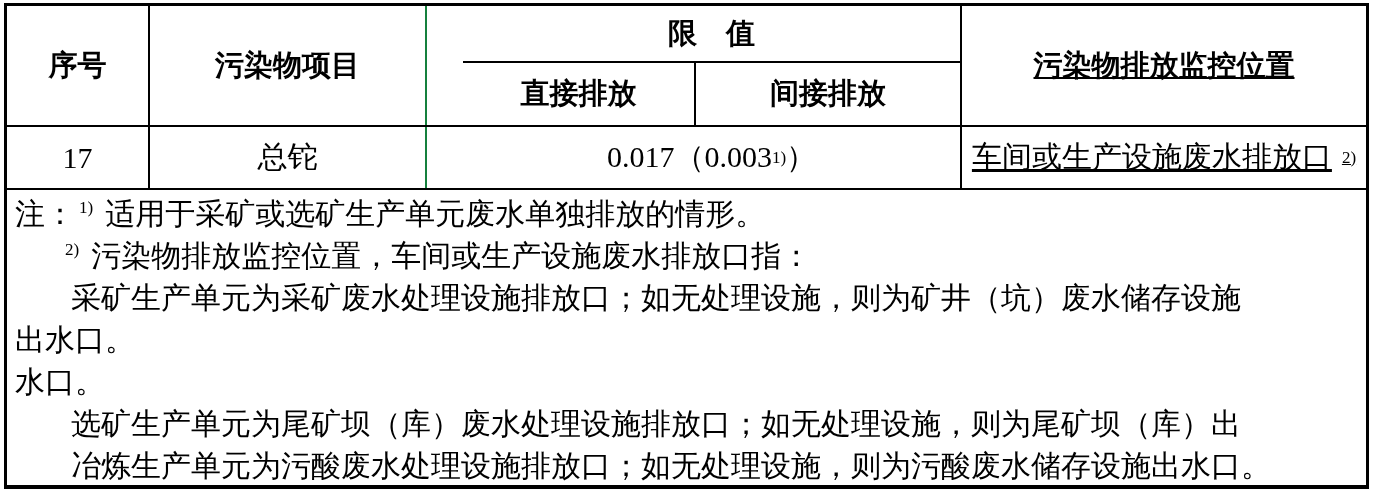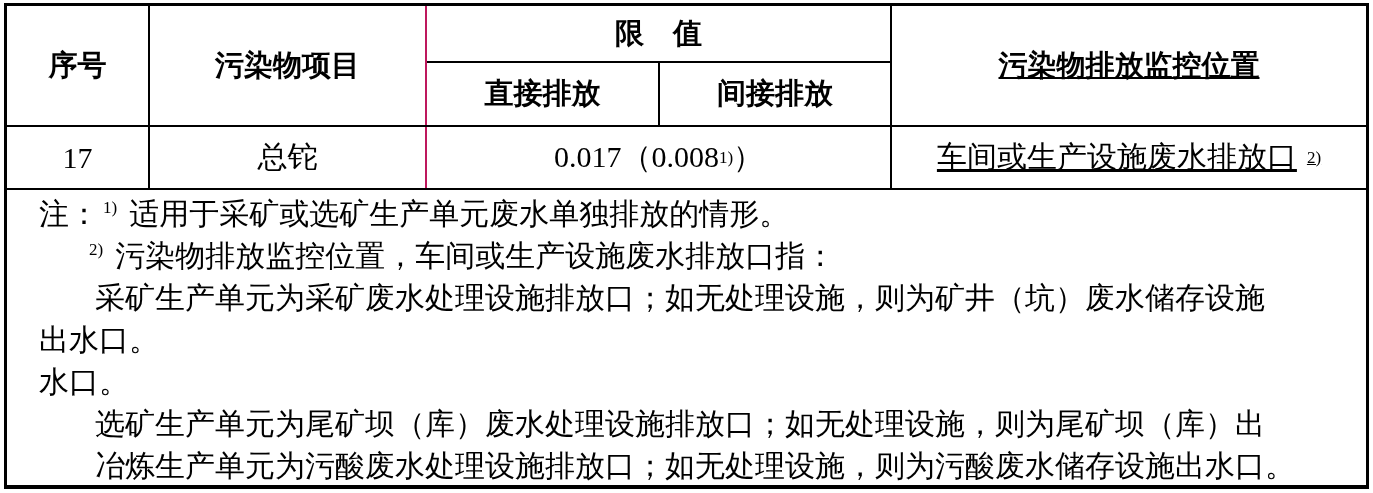--- a/index.html
+++ b/index.html
@@ -22,43 +22,42 @@
   }
   
   .hdr-row {
     display: flex; height: 121px;
     border-bottom: 2px solid #000;
     font-family: "Liberation Sans", "DejaVu Sans", sans-serif;
     font-weight: bold; font-size: 29px;
   }
   .cell-center { display: flex; align-items: center; justify-content: center; text-align: center; }
   .col-no      { width: 143px; border-right: 2px solid #000; }
-  .col-poll    { width: 277px; border-right: 2px solid #be185d; }
-  .col-limit   { width: 465px; border-right: 2px solid #000; display: flex; flex-direction: column; }
+  .col-poll    { width: 277px; border-right: 2px solid #15803d; }
+  .col-limit   { width: 535px; border-right: 2px solid #000; display: flex; flex-direction: column; padding-left: 36px; }
   .limit-title { height: 57px; border-bottom: 2px solid #000; }
   .limit-subs  { flex: 1; display: flex; border-radius: 23px; }
   .col-direct  { width: 233px; border-right: 2px solid #000; }
   .col-indirect{ flex: 1; }
   .col-loc     { flex: 1; text-decoration: underline; }
   
   .data-row {
     display: flex; height: 63px;
     border-bottom: 2px solid #000;
     font-size: 30px;
   }
   .data-row .col-limit { flex-direction: row; }
   
   .notes {
     flex: 1;
     padding: 3px 2px 0 8px;
     font-size: 30px;
     line-height: 42px;
     white-space: nowrap;
     overflow: hidden;
-    margin-left: 24px;
   }
   .note-line { height: 42px; }
   .indent-ref  { padding-left: 50px; }  
   .indent-para { padding-left: 56px; }  
   .fn-ref {
     font-size: 17px;
     vertical-align: super;
     line-height: 0;
   }
   .fn-ref.gap-after  { margin-right: 12px; }
@@ -97,21 +96,21 @@
     </div>
 
     <div class="data-row">
       <div class="col-no cell-center">
         <span>17</span>
       </div>
       <div class="col-poll cell-center">
         <span>总铊</span>
       </div>
       <div class="col-limit cell-center">
-        <span>0.017（0.008</span>
+        <span>0.017（0.003</span>
           <span class="fn-ref">1)</span>
           <span>）</span>
       </div>
       <div class="col-loc cell-center">
         <span>车间或生产设施废水排放口</span>
           <span class="fn-ref gap-before">2)</span>
       </div>
     </div>
 
     <div class="notes">

